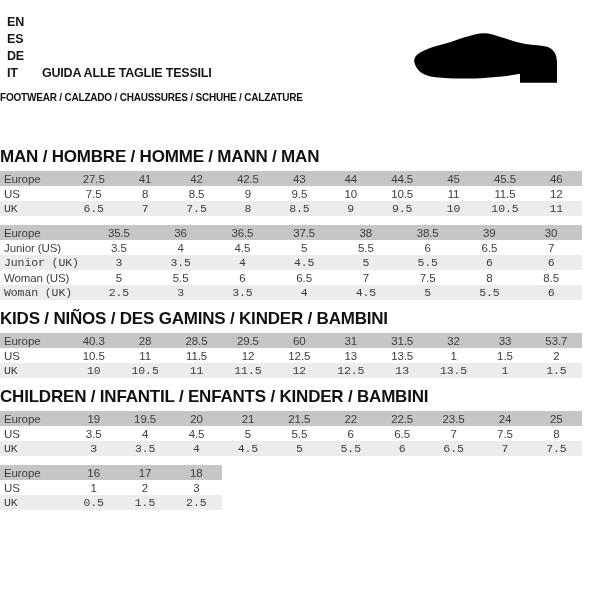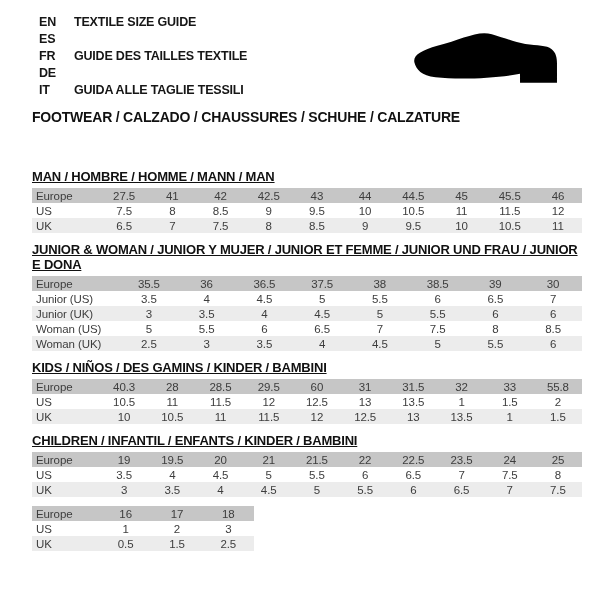--- a/index.html
+++ b/index.html
@@ -2,60 +2,55 @@
 <html style="--head-bg: #c6c6c6; --alt-bg: #ececec;"><head>
 <meta charset="utf-8">
 <style>
   html,body{margin:0;padding:0;background:#fff;}
   body{
     width:600px;height:600px;overflow:hidden;
     font-family:"Liberation Sans","DejaVu Sans",sans-serif;
     color:#3d3d3d;
     -webkit-font-smoothing:antialiased;
   }
-  .page{padding:14px 18px 0 0;position:relative;box-sizing:border-box;margin-left:32px;}
+  .page{padding:14px 18px 0 0;position:relative;box-sizing:border-box;}
 
   
   .doc-header{position:relative;}
   .lang-list{padding-left:7px;}
   .lang-row{display:flex;line-height:17px;font-weight:bold;font-size:12.5px;color:#161616;letter-spacing:-0.2px;}
   .lang-code{width:35px;flex:0 0 35px;}
-  .category-line{margin-top:10px;font-weight:bold;font-size:14px;color:#111;letter-spacing:-0.2px;}
+  .category-line{margin-top:10px;font-weight:bold;font-size:10px;color:#111;letter-spacing:-0.2px;}
   .shoe-icon{position:absolute;top:0;right:-5px;width:185px;height:88px;}
 
   
   .tables{margin-top:44px;}
   .size-section{margin-bottom:9px;}
-  .section-title{font-weight:bold;font-size:13px;color:#111;letter-spacing:-0.2px;margin-bottom:4px;text-decoration:underline;}
+  .section-title{font-weight:bold;font-size:17px;color:#111;letter-spacing:-0.2px;margin-bottom:4px;}
   .size-table{width:100%;}
   .size-section.narrow .size-table{width:222px;}
   .trow{display:flex;height:15px;align-items:center;font-size:11.5px;letter-spacing:-0.1px;}
   .trow.head{background:var(--head-bg,#c6c6c6);}
-  .trow.alt{background:var(--alt-bg,#ececec);}
+  .trow.alt{background:var(--alt-bg,#ececec);font-family:Liberation Mono, monospace;}
   .tlabel{flex:0 0 68px;width:68px;padding-left:4px;box-sizing:border-box;white-space:nowrap;}
   .size-section.wide-label .tlabel{flex:0 0 88px;width:88px;}
   .tcell{flex:1;text-align:center;}
 </style>
 </head>
 <body>
 
 <div class="page">
 
   <div class="doc-header">
     <div class="lang-list">
         <div class="lang-row">
           <span class="lang-code">EN</span>
-          <span>TEXTILE SIZE GUIDE</span>
         </div>
         <div class="lang-row">
           <span class="lang-code">ES</span>
-        </div>
-        <div class="lang-row">
-          <span class="lang-code">FR</span>
-          <span>GUIDE DES TAILLES TEXTILE</span>
         </div>
         <div class="lang-row">
           <span class="lang-code">DE</span>
         </div>
         <div class="lang-row">
           <span class="lang-code">IT</span>
           <span>GUIDA ALLE TAGLIE TESSILI</span>
         </div>
       </div>
 
@@ -107,21 +102,20 @@
             <span class="tcell">8.5</span>
             <span class="tcell">9</span>
             <span class="tcell">9.5</span>
             <span class="tcell">10</span>
             <span class="tcell">10.5</span>
             <span class="tcell">11</span>
           </div>
         </div>
       </section>
       <section class="size-section wide-label">
-        <div class="section-title">JUNIOR &amp; WOMAN / JUNIOR Y MUJER / JUNIOR ET FEMME / JUNIOR UND FRAU / JUNIOR E DONA</div>
         <div class="size-table">
           <div class="trow head">
             <span class="tlabel">Europe</span>
             <span class="tcell">35.5</span>
             <span class="tcell">36</span>
             <span class="tcell">36.5</span>
             <span class="tcell">37.5</span>
             <span class="tcell">38</span>
             <span class="tcell">38.5</span>
             <span class="tcell">39</span>
@@ -180,21 +174,21 @@
             <span class="tlabel">Europe</span>
             <span class="tcell">40.3</span>
             <span class="tcell">28</span>
             <span class="tcell">28.5</span>
             <span class="tcell">29.5</span>
             <span class="tcell">60</span>
             <span class="tcell">31</span>
             <span class="tcell">31.5</span>
             <span class="tcell">32</span>
             <span class="tcell">33</span>
-            <span class="tcell">55.8</span>
+            <span class="tcell">53.7</span>
           </div>
           <div class="trow">
             <span class="tlabel">US</span>
             <span class="tcell">10.5</span>
             <span class="tcell">11</span>
             <span class="tcell">11.5</span>
             <span class="tcell">12</span>
             <span class="tcell">12.5</span>
             <span class="tcell">13</span>
             <span class="tcell">13.5</span>

